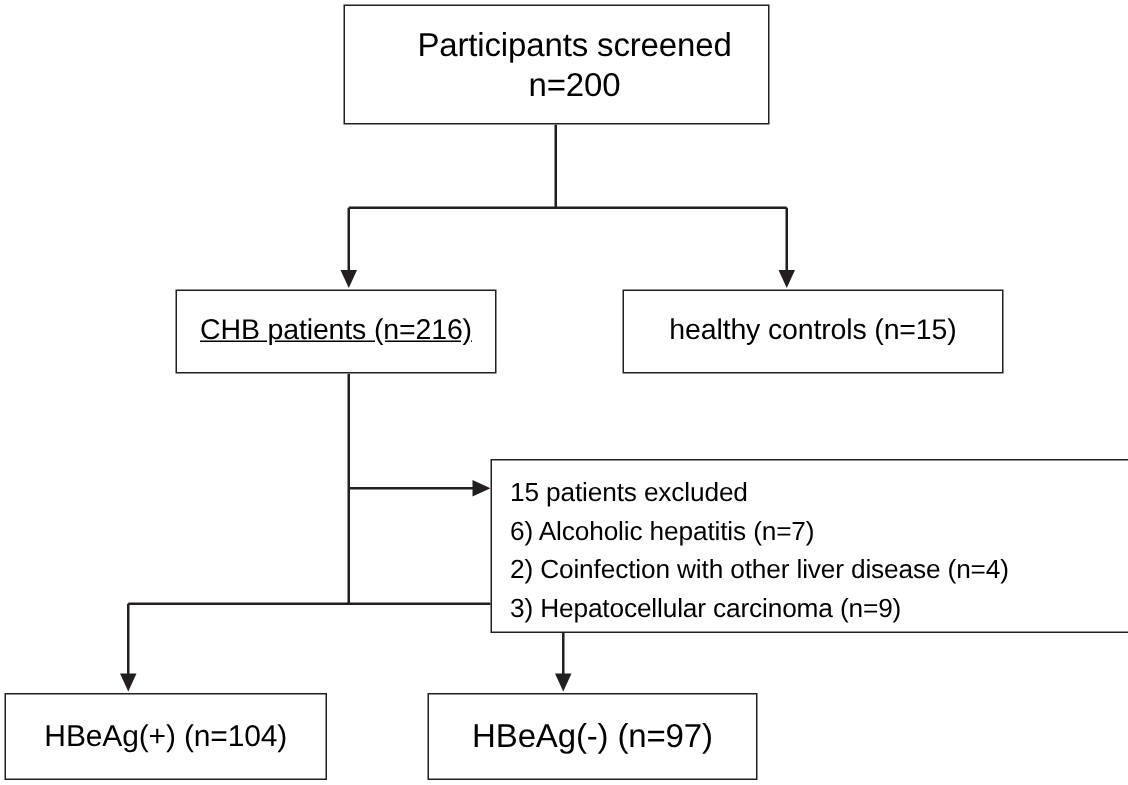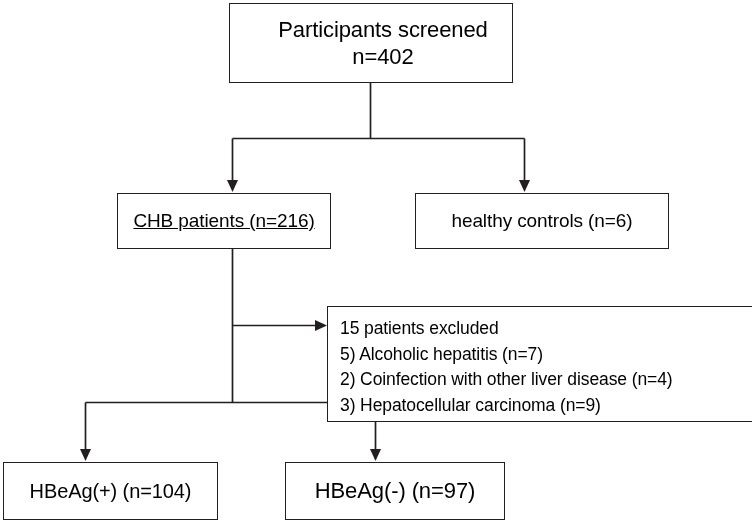--- a/index.html
+++ b/index.html
@@ -112,34 +112,34 @@
       <path d="M 85.5 402.5 L 375.5 402.5"></path>
       <path d="M 85.5 402.5 L 85.5 454"></path>
       <path d="M 375.5 402.5 L 375.5 454"></path>
       <polygon class="head" points="85.5,461 80,449 91,449"></polygon>
       <polygon class="head" points="375.5,461 370,449 381,449"></polygon>
     </g>
   </svg>
 
   <div class="node" id="node-screened">
     <span class="line">Participants screened</span>
-    <span class="line">n=402</span>
+    <span class="line">n=200</span>
   </div>
 
   <div class="node" id="node-chb">
     <span class="line">CHB patients (n=216)</span>
   </div>
 
   <div class="node" id="node-healthy">
-    <span class="line">healthy controls (n=6)</span>
+    <span class="line">healthy controls (n=15)</span>
   </div>
 
   <div class="node" id="node-excluded">
     <span class="line">15 patients excluded</span>
-    <span class="line">5) Alcoholic hepatitis (n=7)</span>
+    <span class="line">6) Alcoholic hepatitis (n=7)</span>
     <span class="line">2) Coinfection with other liver disease (n=4)</span>
     <span class="line">3) Hepatocellular carcinoma (n=9)</span>
   </div>
 
   <div class="node" id="node-hbeag-pos">
     <span class="line">HBeAg(+) (n=104)</span>
   </div>
 
   <div class="node" id="node-hbeag-neg">
     <span class="line">HBeAg(-) (n=97)</span>

